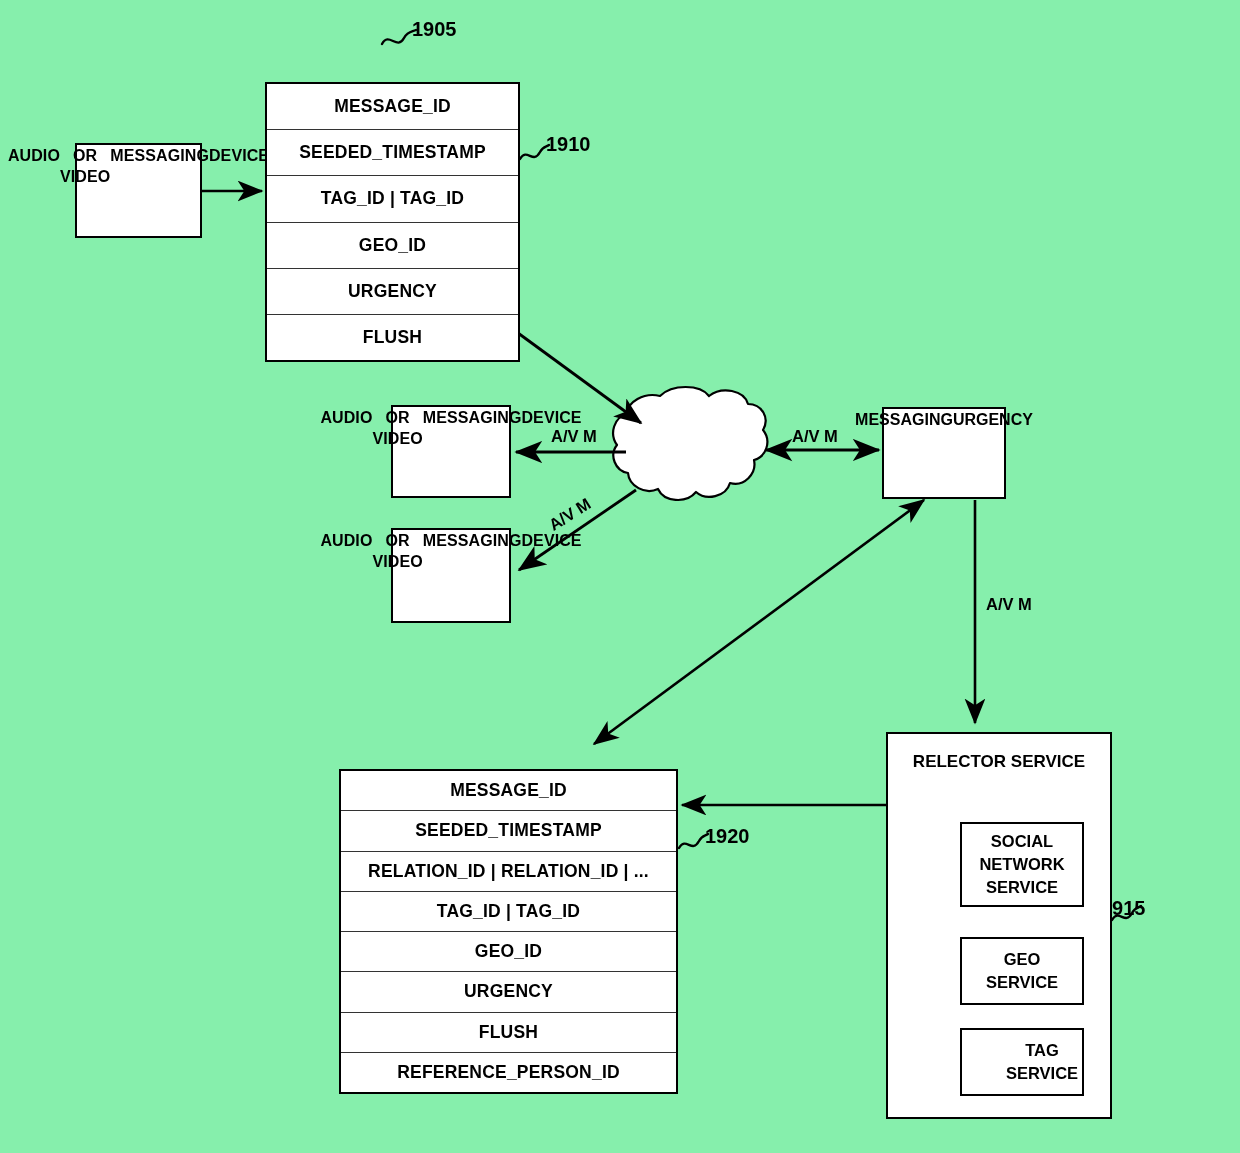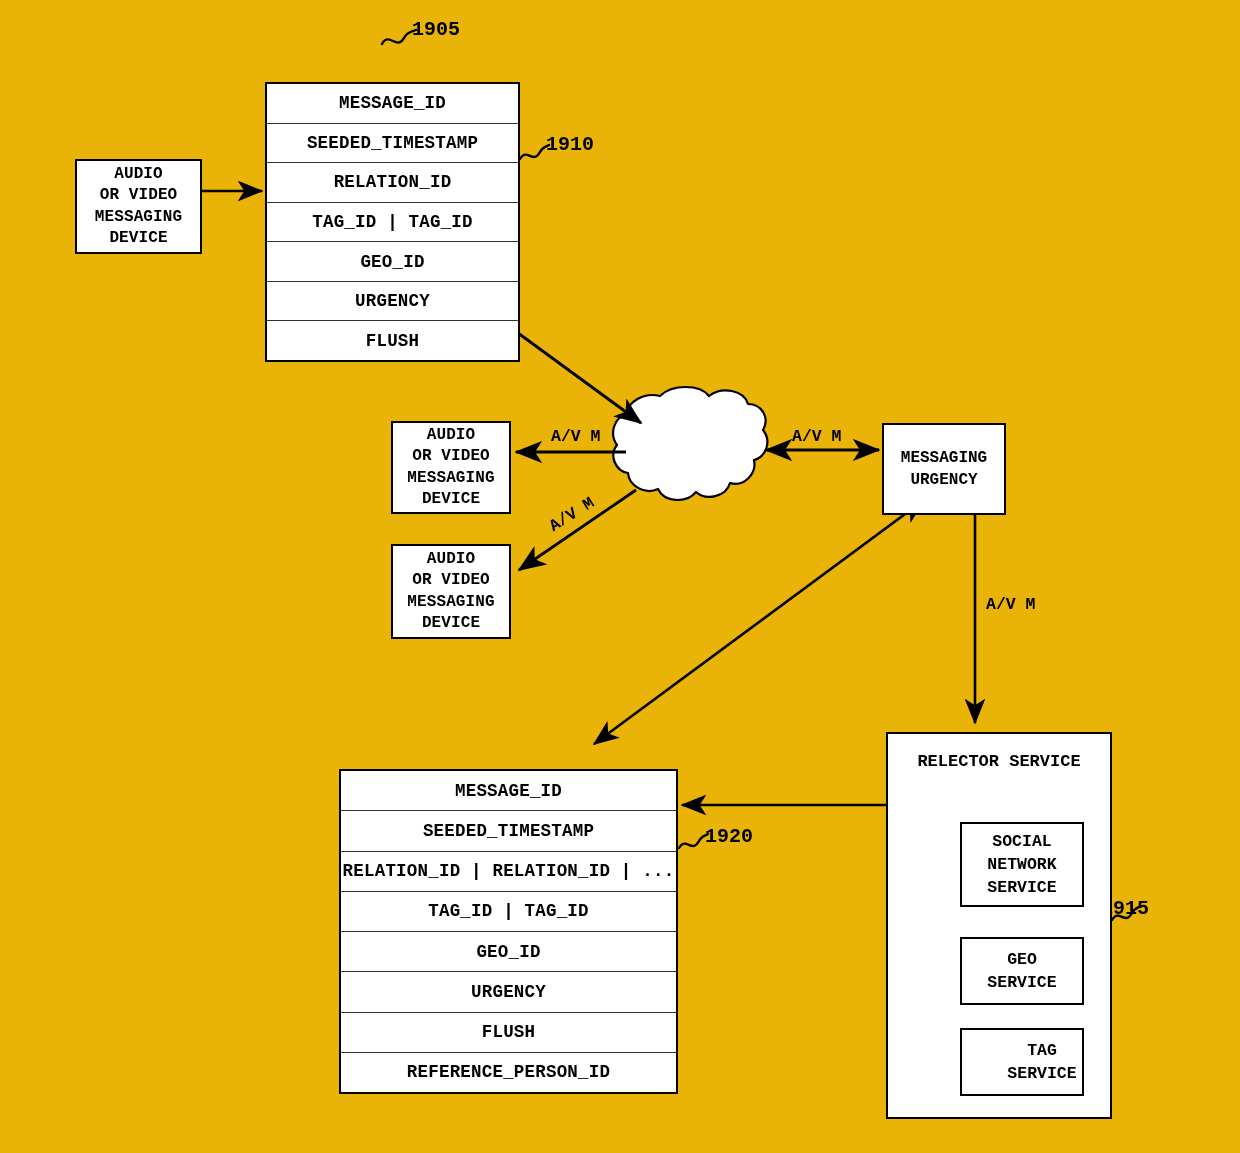--- a/index.html
+++ b/index.html
@@ -5,45 +5,43 @@
 <style>
   html, body {
     margin: 0;
     padding: 0;
     background: #ffffff;
   }
   #root {
     position: relative;
     width: 1240px;
     height: 1153px;
-    background: #eab308;
-    font-family: Liberation Mono, monospace;
+    background: #86efac;
+    font-family: Liberation Sans, sans-serif;
     overflow: hidden;
   }
   svg.layer {
     position: absolute;
     left: 0;
     top: 0;
     width: 1240px;
     height: 1153px;
     pointer-events: none;
   }
   .box {
     position: absolute;
     border: 2.5px solid #000;
     background: #fff;
     box-sizing: border-box;
     display: flex;
-    flex-direction: column;
-    align-items: center;
+    align-items: flex-start;
     justify-content: center;
     text-align: center;
     font-weight: bold;
     color: #000;
-    margin-top: 16px;
   }
   .table-box {
     position: absolute;
     border: 2.5px solid #000;
     background: #fff;
     box-sizing: border-box;
     display: flex;
     flex-direction: column;
     margin-top: 27px;
   }
@@ -182,21 +180,20 @@
   <div class="box dev-box" style="left:75px; top:143px; width:127px; height:95px;">
     <span>AUDIO</span>
     <span>OR VIDEO</span>
     <span>MESSAGING</span>
     <span>DEVICE</span>
   </div>
 
   <div class="table-box" style="left:265px; top:55px; width:255px; height:280px;">
     <div class="table-row">MESSAGE_ID</div>
     <div class="table-row">SEEDED_TIMESTAMP</div>
-    <div class="table-row">RELATION_ID</div>
     <div class="table-row">TAG_ID | TAG_ID</div>
     <div class="table-row">GEO_ID</div>
     <div class="table-row">URGENCY</div>
     <div class="table-row">FLUSH</div>
   </div>
 
   <div class="box dev-box" style="left:391px; top:405px; width:120px; height:93px;">
     <span>AUDIO</span>
     <span>OR VIDEO</span>
     <span>MESSAGING</span>

